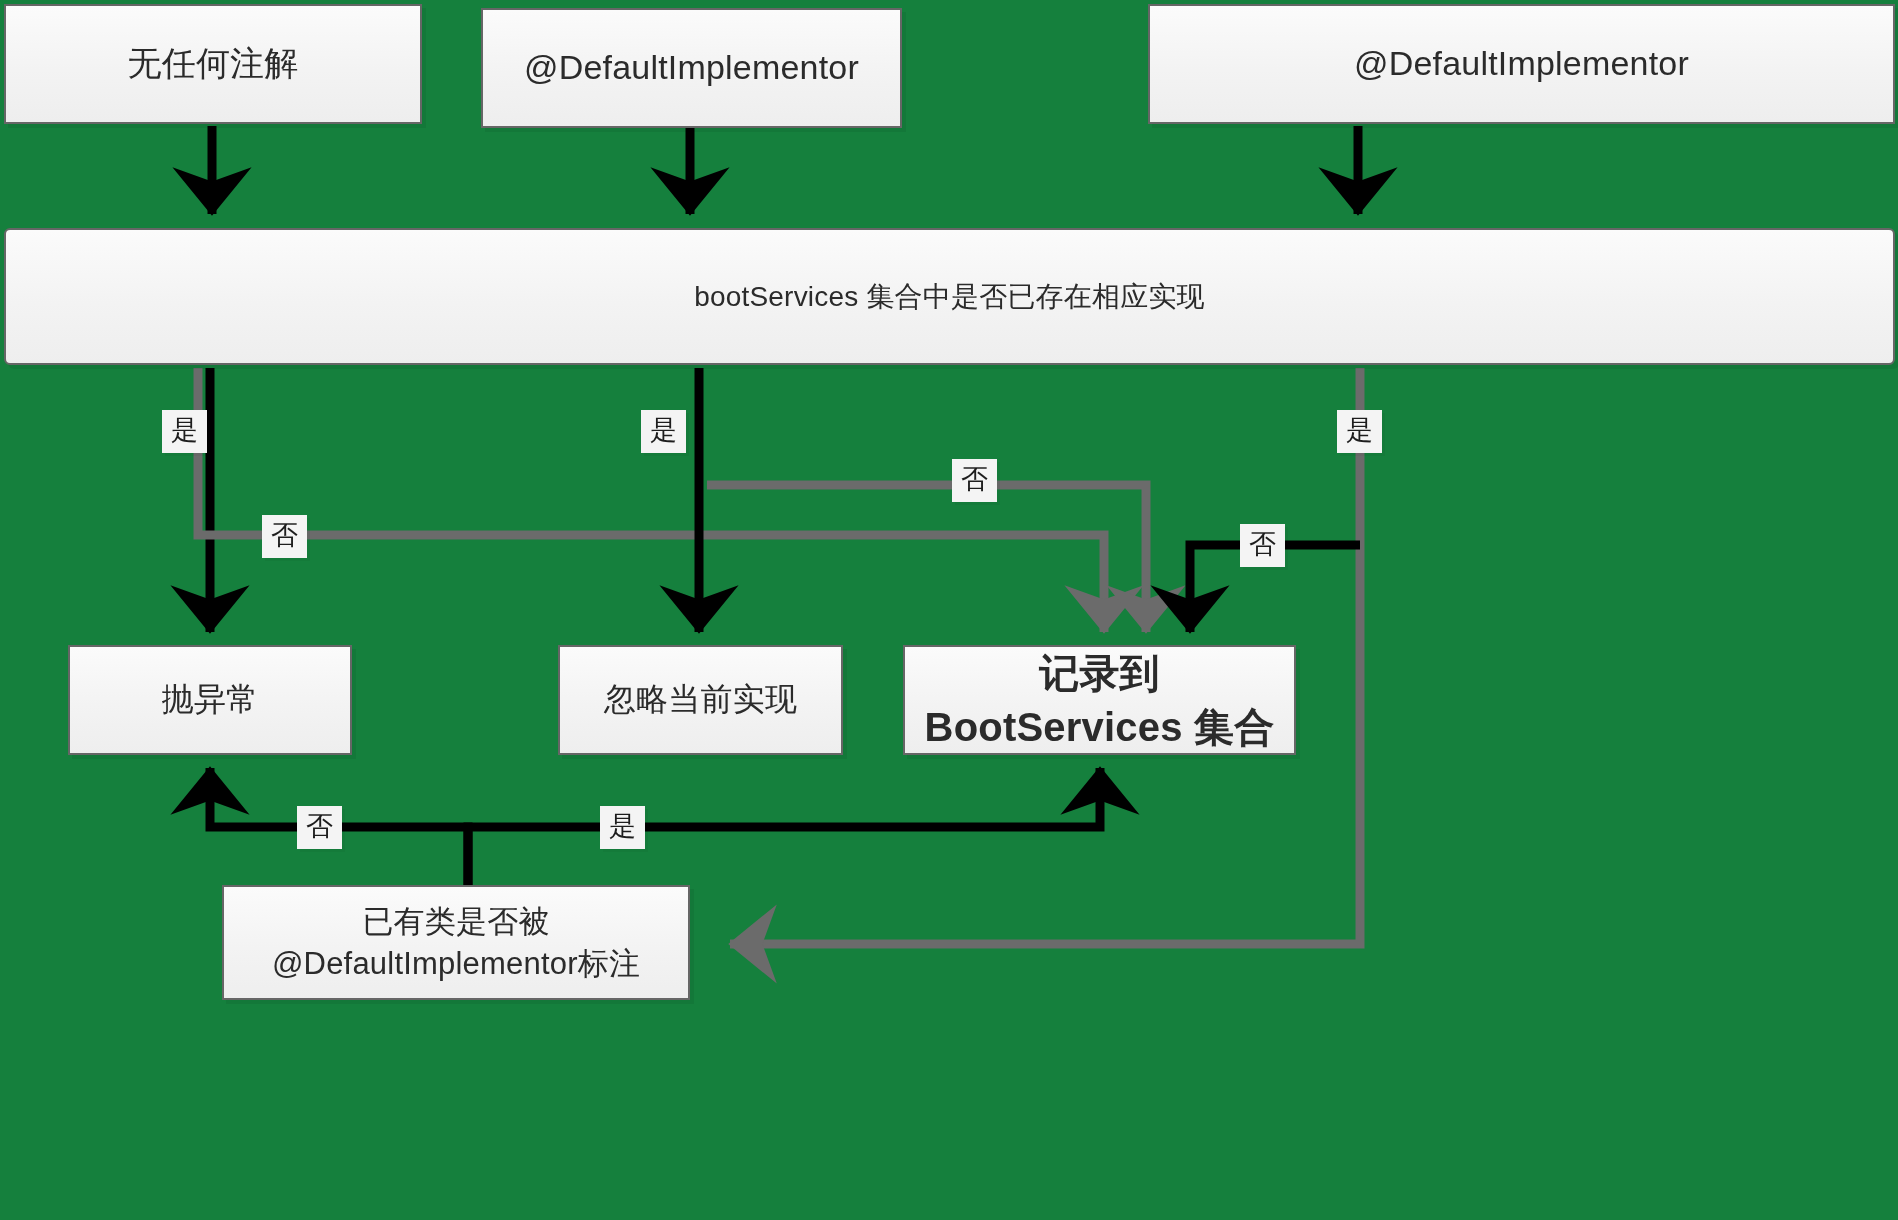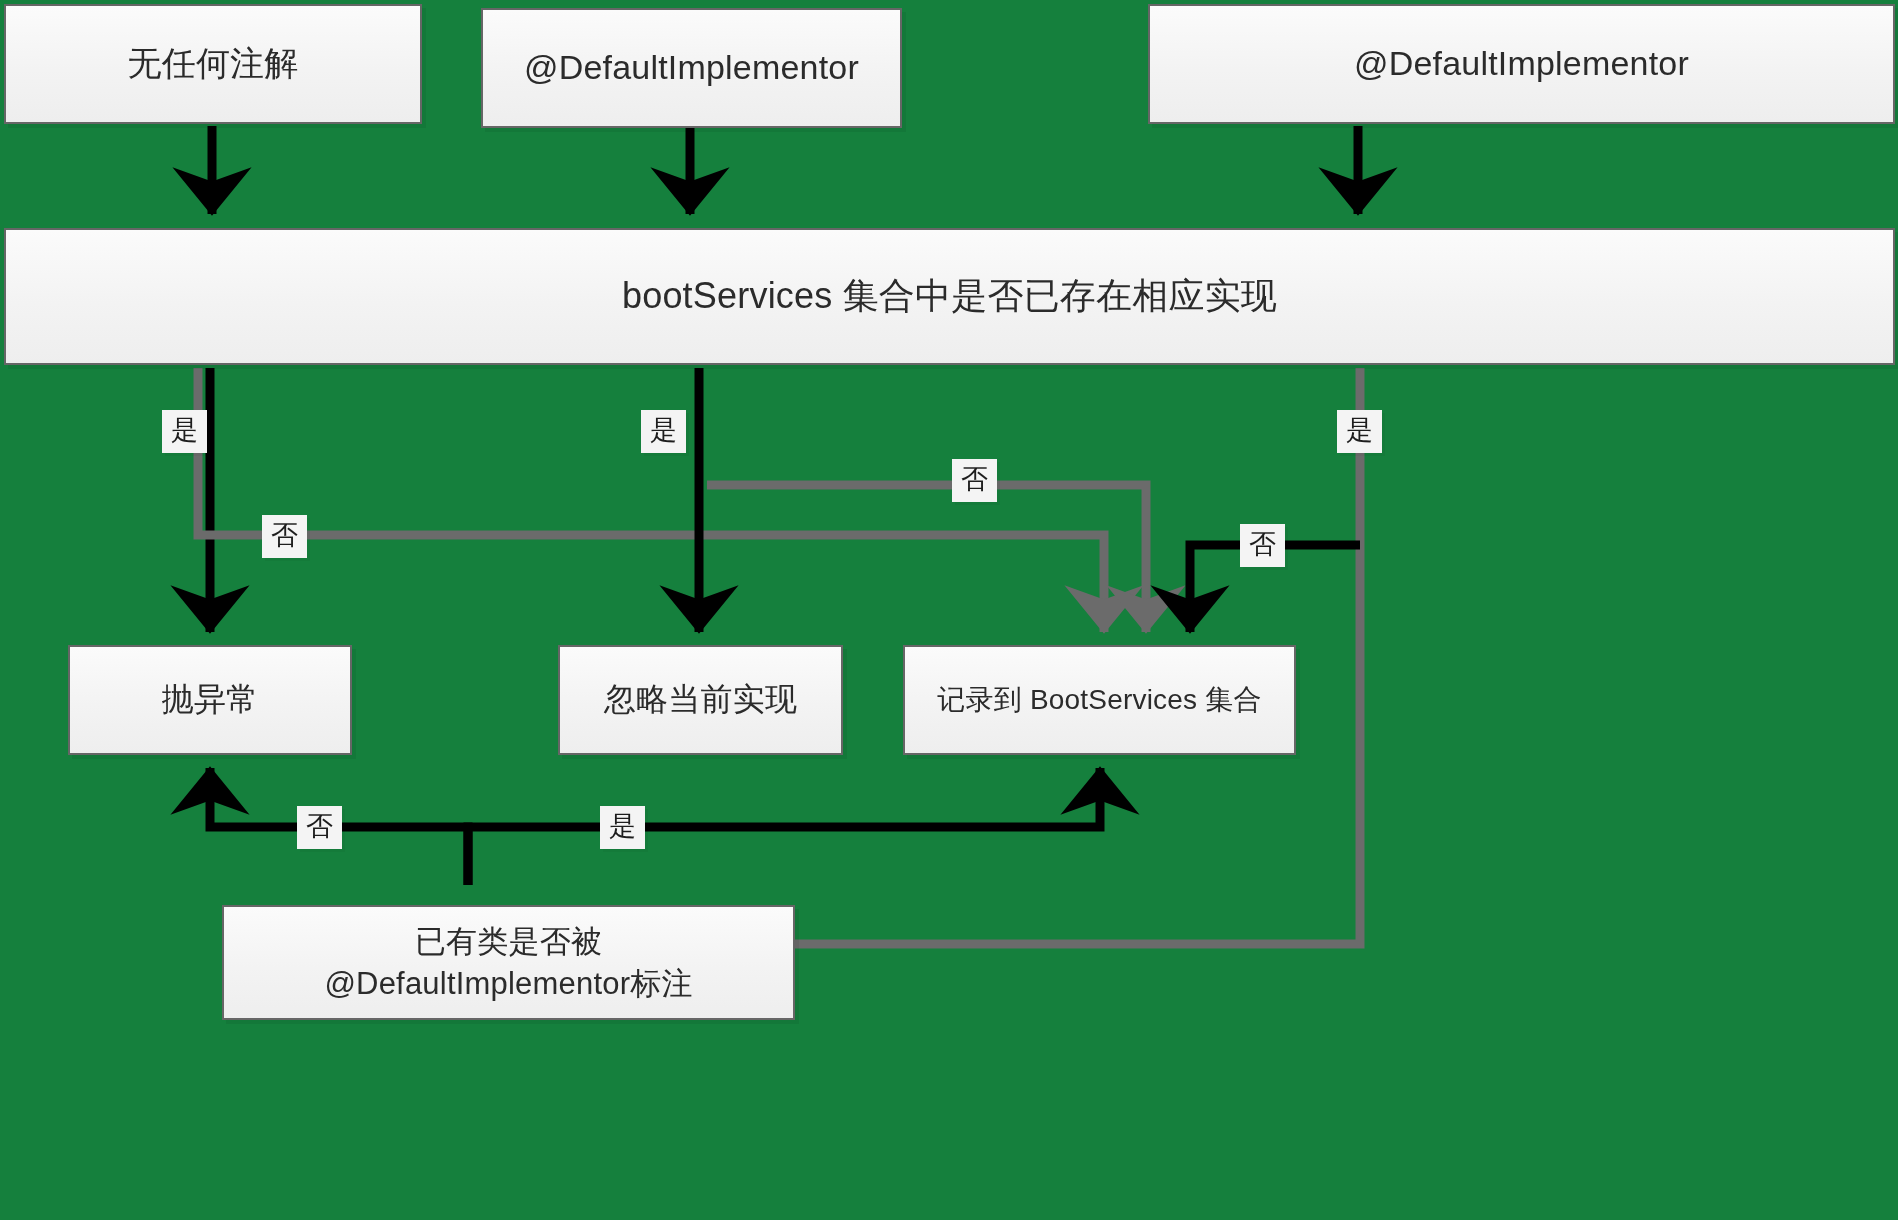--- a/index.html
+++ b/index.html
@@ -98,37 +98,37 @@
   </div>
 
   <div class="node-box" style="left:481px; top:8px; width:421px; height:120px; font-size:34px;">
     <span class="node-label">@DefaultImplementor</span>
   </div>
 
   <div class="node-box" style="left:1148px; top:4px; width:747px; height:120px; font-size:34px;">
     <span class="node-label">@DefaultImplementor</span>
   </div>
 
-  <div class="node-box" style="left:4px; top:228px; width:1891px; height:137px; font-size:36px;">
+  <div class="node-box" style="left:4px; top:228px; width:1891px; height:137px; font-size:28px;border-radius:6px;">
     <span class="node-label">bootServices 集合中是否已存在相应实现</span>
   </div>
 
   <div class="node-box" style="left:68px; top:645px; width:284px; height:110px; font-size:32px;">
     <span class="node-label">抛异常</span>
   </div>
 
   <div class="node-box" style="left:558px; top:645px; width:285px; height:110px; font-size:32px;">
     <span class="node-label">忽略当前实现</span>
   </div>
 
-  <div class="node-box" style="left:903px; top:645px; width:393px; height:110px; font-size:28px;">
+  <div class="node-box" style="left:903px; top:645px; width:393px; height:110px; font-size:40px;font-weight:bold;">
     <span class="node-label">记录到 BootServices 集合</span>
   </div>
 
-  <div class="node-box" style="left:222px; top:885px; width:573px; height:115px; font-size:31px;margin-top:20px;">
+  <div class="node-box" style="left:222px; top:885px; width:468px; height:115px; font-size:31px;">
     <span class="node-label">已有类是否被
 @DefaultImplementor标注</span>
   </div>
 
   <div class="edge-label" style="left:162px; top:410px;">
     <span>是</span>
   </div>
 
   <div class="edge-label" style="left:262px; top:515px;">
     <span>否</span>

